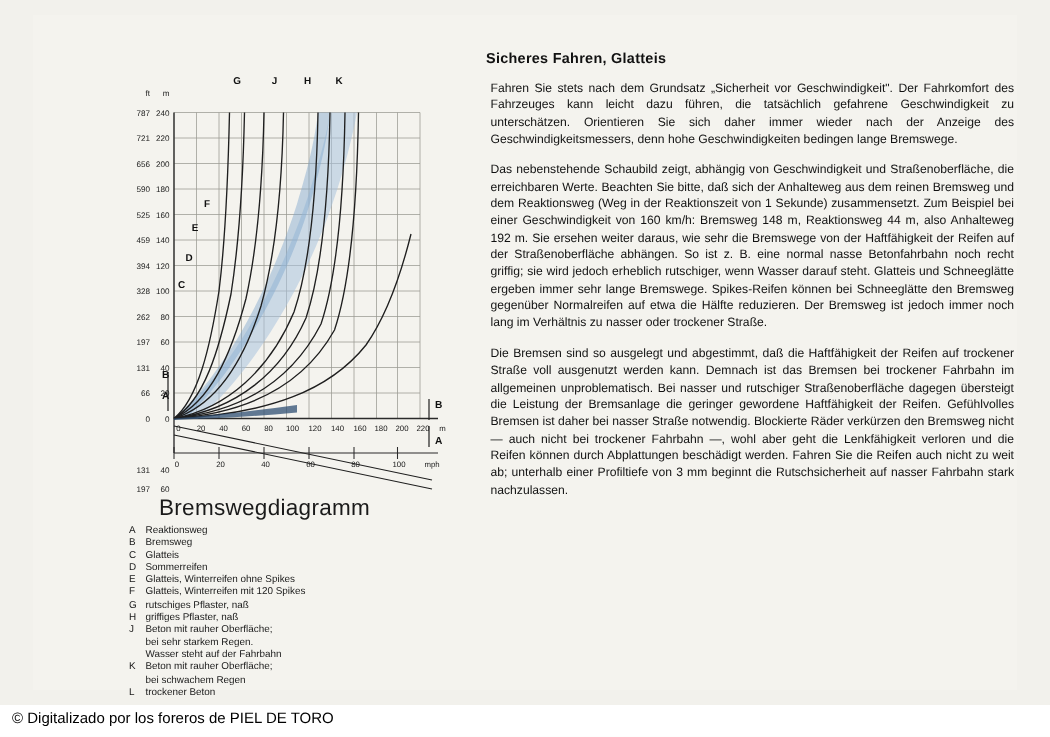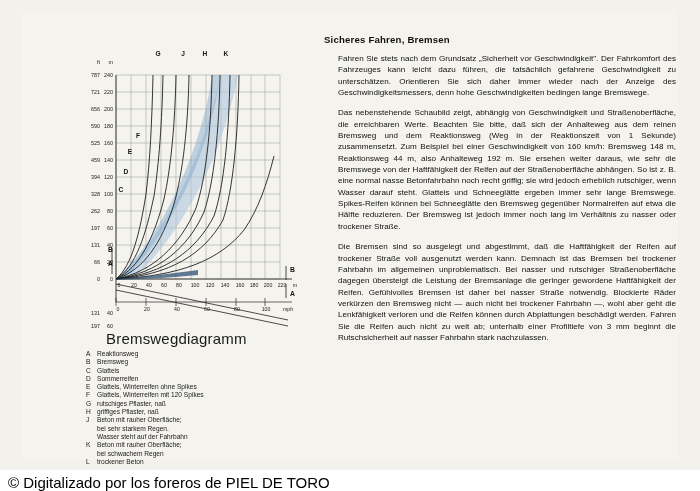--- a/index.html
+++ b/index.html
@@ -95,39 +95,39 @@
     font-size: 9.6px;
     font-weight: bold;
     letter-spacing: .2px;
     margin: 0 0 8px 0;
     color: #111;
   }
   .para {
     font-size: 8.1px;
     line-height: 11.35px;
     text-align: justify;
-    margin: 0 0 9px 14px;
+    margin: 0 0 9px 3px;
     color: #111;
     hyphens: none;
   }
 
   
   .footer {
     position: absolute;
     left: 0;
     top: 470px;
     width: 700px;
     height: 21px;
     background: #ffffff;
   }
   .footer-text {
     position: absolute;
     left: 8px;
     top: 4px;
-    font-size: 15px;
+    font-size: 10px;
     color: #000;
   }
   
   text { font-family: "Liberation Sans", sans-serif; }
 </style>
 </head>
 <body>
 
 <div class="page">
   <div class="page-inner">
@@ -349,21 +349,21 @@
         <div class="legend-row">
           <span class="legend-key">L</span>
           <span class="legend-val">trockener Beton</span>
         </div>
       </div>
 
       <div class="page-number">22</div>
     </div>
 
     <div class="right-col">
-      <h1 class="article-title">Sicheres Fahren, Bremsen</h1>
+      <h1 class="article-title">Sicheres Fahren, Glatteis</h1>
       <p class="para">Fahren Sie stets nach dem Grundsatz „Sicherheit vor Geschwindigkeit". Der Fahrkomfort des Fahrzeuges kann leicht dazu führen, die tatsächlich gefahrene Geschwindigkeit zu unterschätzen. Orientieren Sie sich daher immer wieder nach der Anzeige des Geschwindigkeitsmessers, denn hohe Geschwindigkeiten bedingen lange Bremswege.</p>
       <p class="para">Das nebenstehende Schaubild zeigt, abhängig von Geschwindigkeit und Straßenoberfläche, die erreichbaren Werte. Beachten Sie bitte, daß sich der Anhalteweg aus dem reinen Bremsweg und dem Reaktionsweg (Weg in der Reaktionszeit von 1 Sekunde) zusammensetzt. Zum Beispiel bei einer Geschwindigkeit von 160 km/h: Bremsweg 148 m, Reaktionsweg 44 m, also Anhalteweg 192 m. Sie ersehen weiter daraus, wie sehr die Bremswege von der Haftfähigkeit der Reifen auf der Straßenoberfläche abhängen. So ist z. B. eine normal nasse Betonfahrbahn noch recht griffig; sie wird jedoch erheblich rutschiger, wenn Wasser darauf steht. Glatteis und Schneeglätte ergeben immer sehr lange Bremswege. Spikes-Reifen können bei Schneeglätte den Bremsweg gegenüber Normalreifen auf etwa die Hälfte reduzieren. Der Bremsweg ist jedoch immer noch lang im Verhältnis zu nasser oder trockener Straße.</p>
       <p class="para">Die Bremsen sind so ausgelegt und abgestimmt, daß die Haftfähigkeit der Reifen auf trockener Straße voll ausgenutzt werden kann. Demnach ist das Bremsen bei trockener Fahrbahn im allgemeinen unproblematisch. Bei nasser und rutschiger Straßenoberfläche dagegen übersteigt die Leistung der Bremsanlage die geringer gewordene Haftfähigkeit der Reifen. Gefühlvolles Bremsen ist daher bei nasser Straße notwendig. Blockierte Räder verkürzen den Bremsweg nicht — auch nicht bei trockener Fahrbahn —, wohl aber geht die Lenkfähigkeit verloren und die Reifen können durch Abplattungen beschädigt werden. Fahren Sie die Reifen auch nicht zu weit ab; unterhalb einer Profiltiefe von 3 mm beginnt die Rutschsicherheit auf nasser Fahrbahn stark nachzulassen.</p>
     </div>
 
   </div>
 </div>
 
 <div class="footer">
   <div class="footer-text">© Digitalizado por los foreros de PIEL DE TORO</div>

